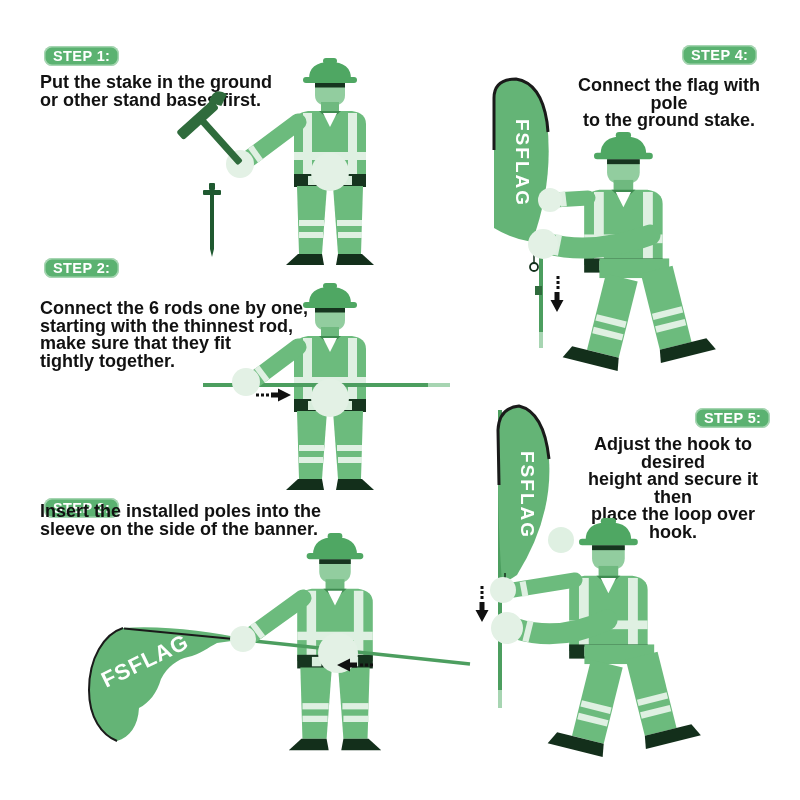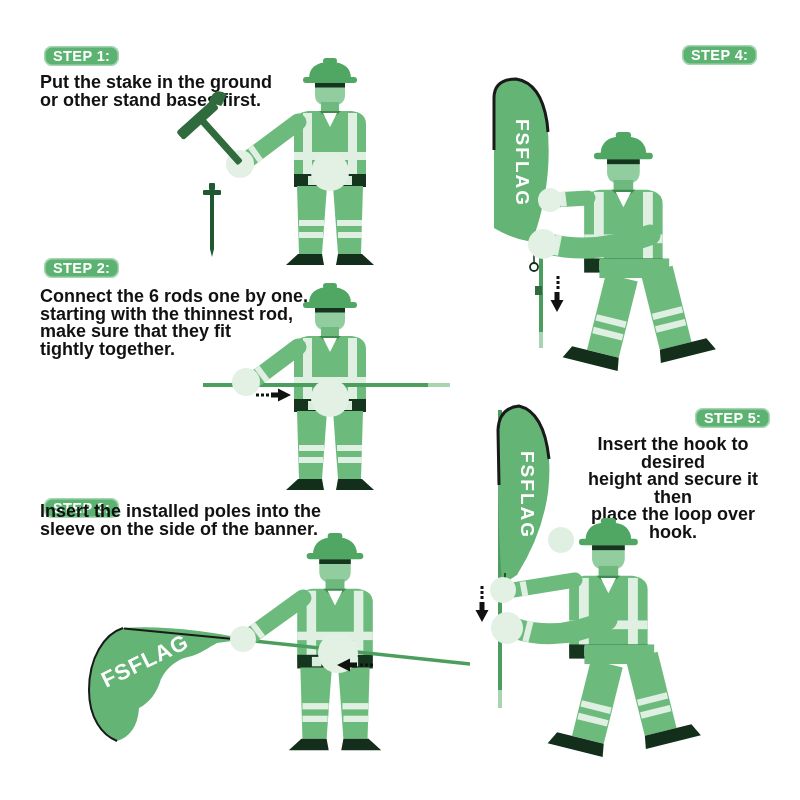--- a/index.html
+++ b/index.html
@@ -89,21 +89,21 @@
       <g fill="#1F5930">
         <rect x="24" y="133" width="6" height="7" rx="1"></rect>
         <rect x="18" y="140" width="18" height="5" rx="1"></rect>
         <line x1="27" y1="142" x2="27" y2="199" stroke="#1F5930" stroke-width="4"></line>
         <polygon points="25,199 29,199 27,207"></polygon>
       </g>
     </svg>
   </div>
 
   <div class="badge" style="left:44px;top:258px">STEP 2:</div>
-  <div class="desc" style="left:40px;top:288px">Connect the 6 rods one by one,
+  <div class="desc" style="left:40px;top:300px">Connect the 6 rods one by one,
 starting with the thinnest rod,
 make sure that they fit
 tightly together.</div>
   <div class="fig" style="left:150px;top:282px">
     <svg width="330" height="218">
       <g transform="translate(120,1)">
           <use href="#wtop"></use>
           <use href="#wlegs-front"></use>
         </g>
       <g>
@@ -146,20 +146,22 @@
       <g fill="#111">
         <path d="M277,137 l13,-6.5 v4 h7 v5 h-7 v4 Z"></path>
         <rect x="300" y="135.5" width="3" height="3"></rect>
           <rect x="305" y="135.5" width="3" height="3"></rect>
           <rect x="310" y="135.5" width="3" height="3"></rect>
       </g>
     </svg>
   </div>
 
   <div class="badge" style="left:682px;top:45px">STEP 4:</div>
+  <div class="desc center" style="left:570px;top:77px;width:198px">Connect the flag with pole
+to the ground stake.</div>
   <div class="fig" style="left:480px;top:70px">
     <svg width="250" height="300">
       <g>
         <path d="M14,158 L14,28 Q14,9 36,9 Q61,13 67,52 Q74,112 52,172 Q30,168 14,158 Z" fill="#64B476"></path>
         <path d="M14,80 L14,28 Q14,9 36,9 Q61,13 67,52 L68,62" fill="none" stroke="#1A1A1A" stroke-width="3"></path>
         <text transform="translate(36,93) rotate(90)" text-anchor="middle" fill="#ffffff" font-size="19" font-weight="bold" letter-spacing="2">FSFLAG</text>
       </g>
       <g>
         <line x1="54" y1="183" x2="54" y2="193" stroke="#13301C" stroke-width="1.5"></line>
         <circle cx="54" cy="197" r="4" fill="#ffffff" stroke="#13301C" stroke-width="1.8"></circle>
@@ -182,21 +184,21 @@
         <line x1="86" y1="128.7" x2="80" y2="129.4" stroke="#DFF0E2" stroke-width="15"></line>
         <circle cx="70" cy="130" r="12" fill="#E3F1E5"></circle>
         <path d="M170,165 Q115,185 68,174" fill="none" stroke="#6CBB7D" stroke-width="21" stroke-linecap="round"></path>
         <line x1="80" y1="175.5" x2="74" y2="174.3" stroke="#DFF0E2" stroke-width="21"></line>
         <circle cx="63" cy="174" r="15" fill="#E3F1E5"></circle>
       </g>
     </svg>
   </div>
 
   <div class="badge" style="left:695px;top:408px">STEP 5:</div>
-  <div class="desc center" style="left:573px;top:436px;width:200px">Insert the hook to desired
+  <div class="desc center" style="left:573px;top:436px;width:200px">Adjust the hook to desired
 height and secure it then
 place the loop over hook.</div>
   <div class="fig" style="left:455px;top:395px">
     <svg width="330" height="370">
       <g>
         <line x1="45" y1="15" x2="45" y2="295" stroke="#4C9E5F" stroke-width="4"></line>
         <line x1="45" y1="295" x2="45" y2="313" stroke="#A7D5B2" stroke-width="4"></line>
       </g>
       <g>
         <path d="M47,188 Q42,120 43,38 Q44,13 64,11 Q89,17 94,64 Q98,122 62,180 Q55,185 47,188 Z" fill="#64B476"></path>

